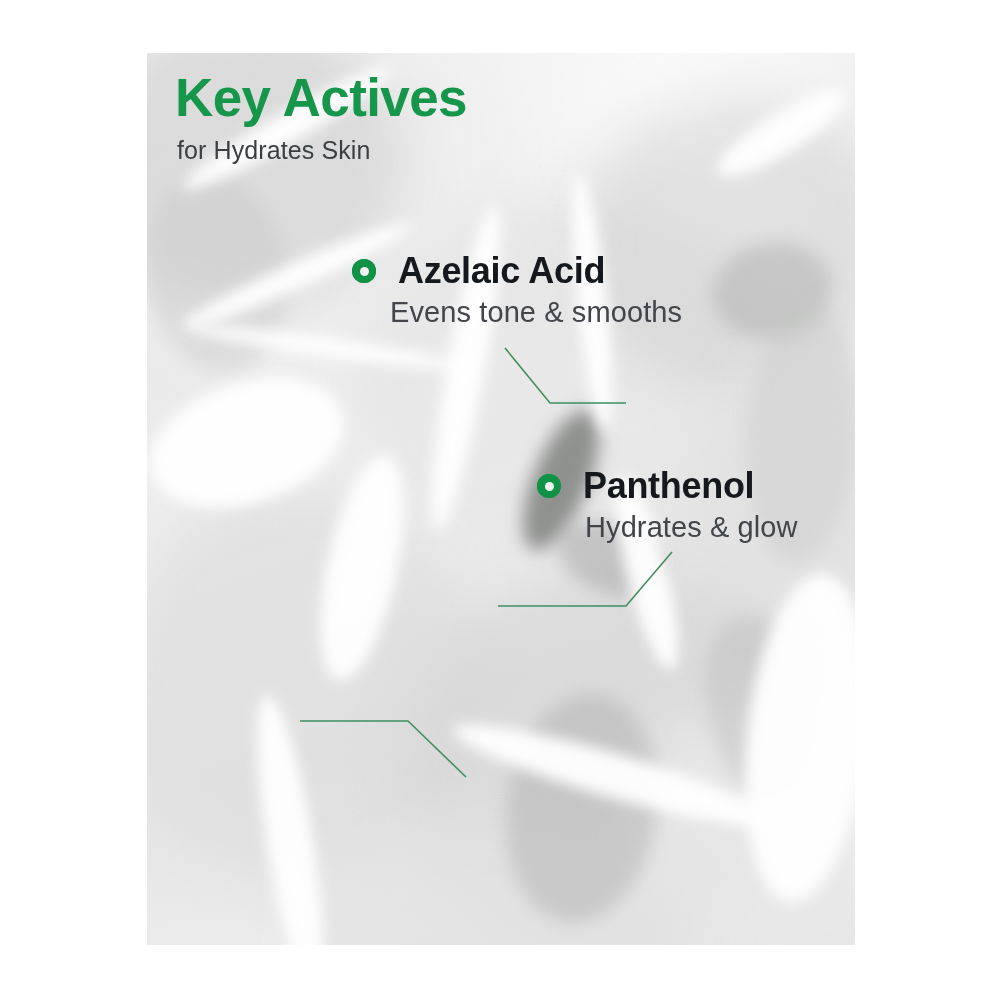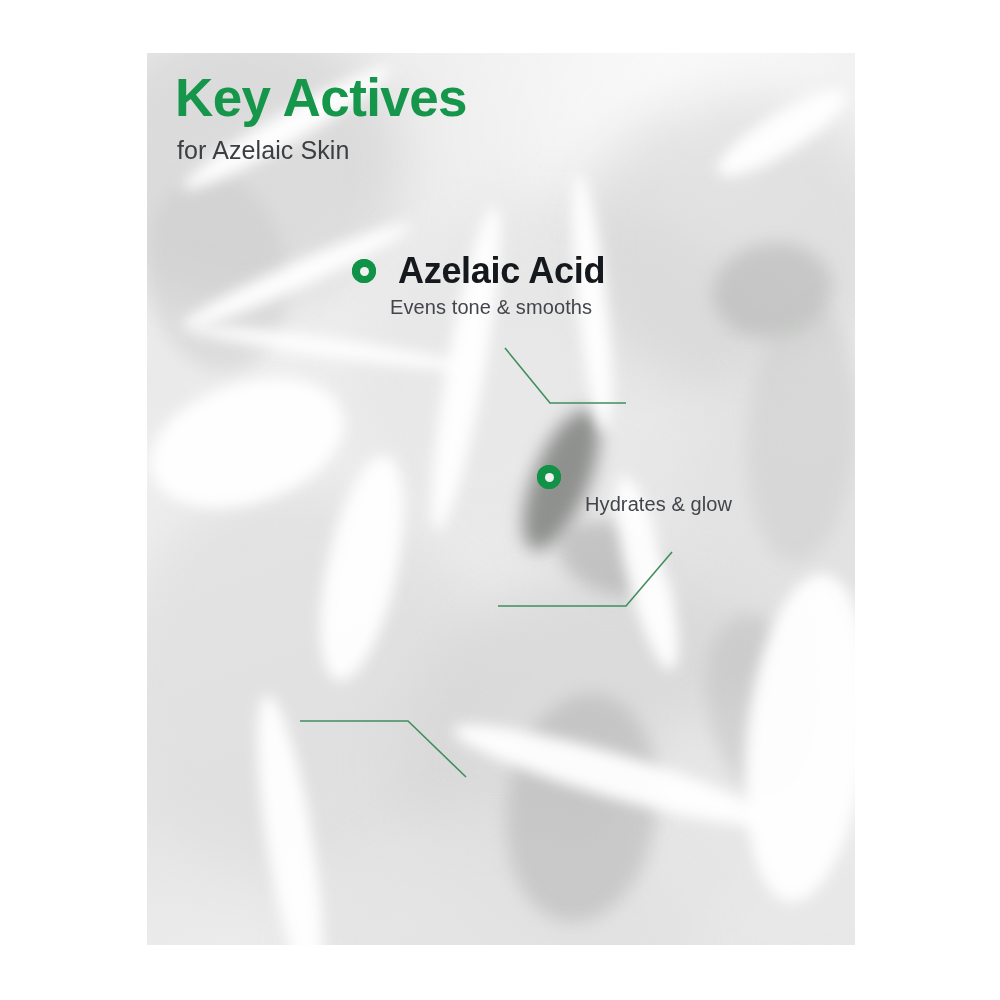--- a/index.html
+++ b/index.html
@@ -149,21 +149,21 @@
   }
   .active .name {
     font-size: 36px;
     font-weight: 700;
     color: #15181c;
     letter-spacing: -0.3px;
     white-space: nowrap;
     font-family: "Liberation Sans", sans-serif;
   }
   .active .desc {
-    font-size: 20px;
+    font-size: 29px;
     font-weight: 400;
     color: #42454a;
     white-space: nowrap;
     letter-spacing: 0.1px;
     font-family: "Liberation Sans", sans-serif;
   }
 
   
   #active-azelaic            { left: 352px; top: 250px; }
   #active-azelaic .desc      { margin: 4px 0 0 38px; }
@@ -214,32 +214,33 @@
   </div>
 
   <svg id="connectors" viewBox="0 0 1000 1000">
     <polyline id="conn-0" fill="none" stroke="#3f8f5e" stroke-width="1.6" points="505,348 550,403 626,403"></polyline>
     <polyline id="conn-1" fill="none" stroke="#3f8f5e" stroke-width="1.6" points="498,606 626,606 672,552"></polyline>
     <polyline id="conn-2" fill="none" stroke="#3f8f5e" stroke-width="1.6" points="300,721 408,721 466,777"></polyline>
   </svg>
 
   <div class="head-block">
     <h1 class="title">Key Actives</h1>
-    <div class="subtitle">for Azelaic Skin</div>
+    <div class="subtitle">for Hydrates Skin</div>
   </div>
 
   <div class="active" id="active-azelaic">
     <div class="row">
       <span class="bullet"></span>
       <span class="name">Azelaic Acid</span>
     </div>
     <div class="desc">Evens tone &amp; smooths</div>
   </div>
 
   <div class="active" id="active-panthenol">
     <div class="row">
       <span class="bullet"></span>
+      <span class="name">Panthenol</span>
     </div>
     <div class="desc">Hydrates &amp; glow</div>
   </div>
 
 
 </div>
 
 </body></html>

